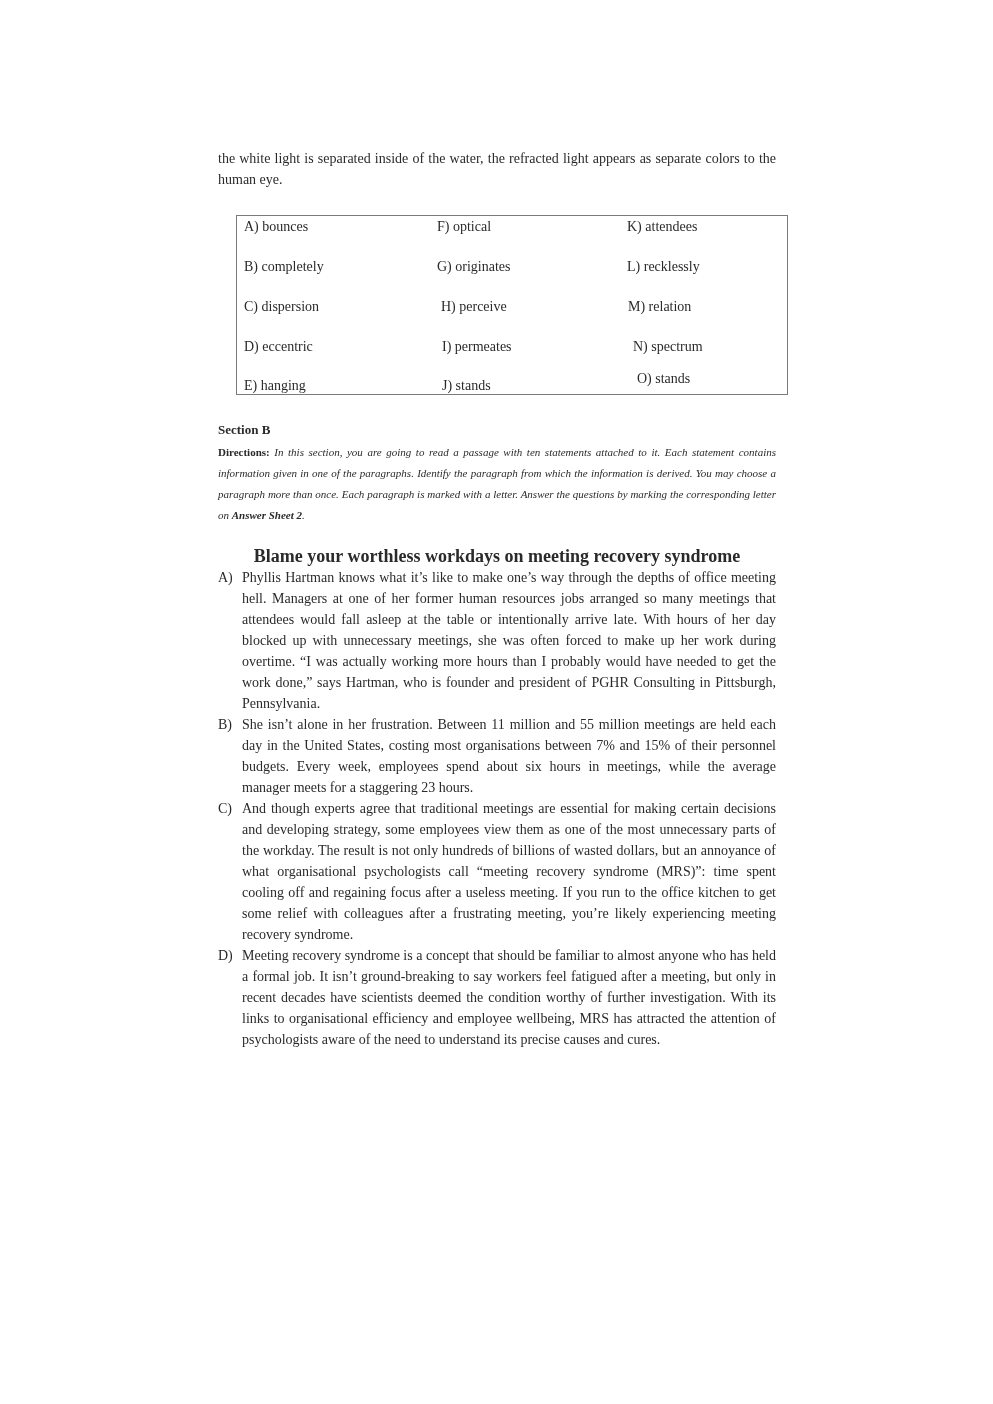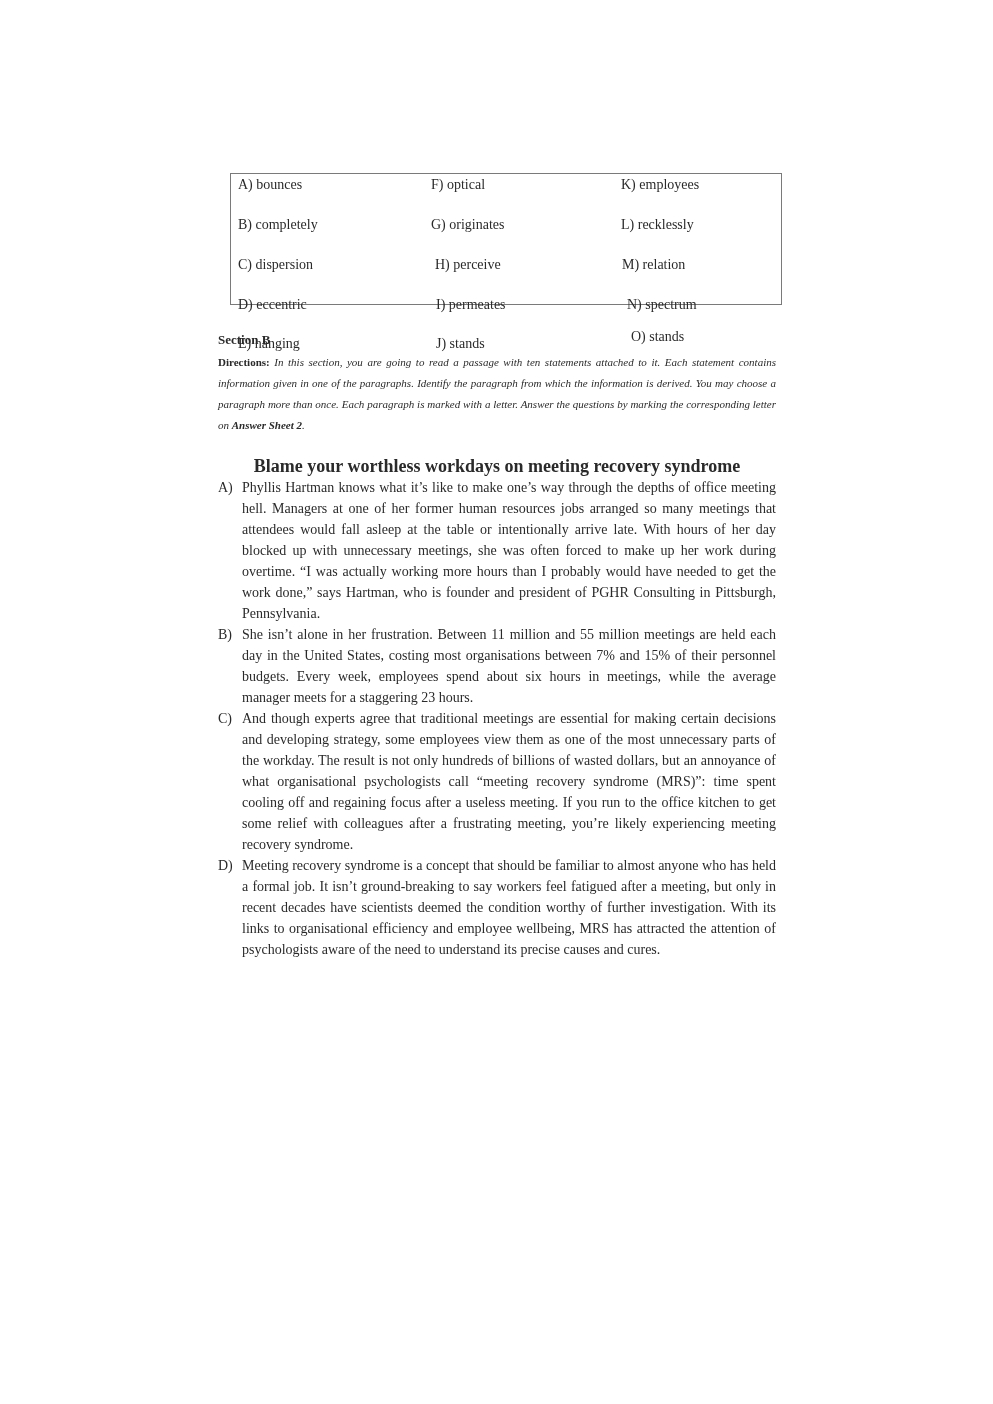--- a/index.html
+++ b/index.html
@@ -22,23 +22,23 @@
       width: 558px;
       font-size: 14px;
       line-height: 21px;
     }
     .intro-text {
       margin: 0;
       text-align: justify;
     }
     .word-bank {
       margin-top: 25px;
-      margin-left: 12px;
+      margin-left: 18px;
       width: 552px;
-      height: 132px;
+      height: 180px;
       border: 1px solid #7a7a7a;
       position: relative;
       box-sizing: border-box;
     }
     .wb-item {
       position: absolute;
       font-size: 14px;
       line-height: 18px;
       white-space: nowrap;
     }
@@ -75,35 +75,36 @@
       position: absolute;
       left: 0;
       top: 0;
     }
   </style>
 </head>
 <body>
 
 <div class="page">
 
+  <p class="intro-text">the white light is separated inside of the water, the refracted light appears as separate colors to the human eye.</p>
 
   <div class="word-bank">
     <span class="wb-item" style="left:7px; top:2px;">A) bounces</span>
     <span class="wb-item" style="left:7px; top:42px;">B) completely</span>
     <span class="wb-item" style="left:7px; top:82px;">C) dispersion</span>
     <span class="wb-item" style="left:7px; top:122px;">D) eccentric</span>
     <span class="wb-item" style="left:7px; top:161px;">E) hanging</span>
 
     <span class="wb-item" style="left:200px; top:2px;">F) optical</span>
     <span class="wb-item" style="left:200px; top:42px;">G) originates</span>
     <span class="wb-item" style="left:204px; top:82px;">H) perceive</span>
     <span class="wb-item" style="left:205px; top:122px;">I) permeates</span>
     <span class="wb-item" style="left:205px; top:161px;">J) stands</span>
 
-    <span class="wb-item" style="left:390px; top:2px;">K) employees</span>
+    <span class="wb-item" style="left:390px; top:2px;">K) attendees</span>
     <span class="wb-item" style="left:390px; top:42px;">L) recklessly</span>
     <span class="wb-item" style="left:391px; top:82px;">M) relation</span>
     <span class="wb-item" style="left:396px; top:122px;">N) spectrum</span>
     <span class="wb-item" style="left:400px; top:154px;text-align:center;">O) stands</span>
   </div>
 
   <div class="section-title">Section B</div>
 
   <div class="directions"><span class="dir-label">Directions:</span><span class="dir-body"> In this section, you are going to read a passage with ten statements attached to it. Each statement contains information given in one of the paragraphs. Identify the paragraph from which the information is derived. You may choose a paragraph more than once. Each paragraph is marked with a letter. Answer the questions by marking the corresponding letter on </span><span class="dir-strong">Answer Sheet 2</span><span class="dir-body">.</span></div>
 

